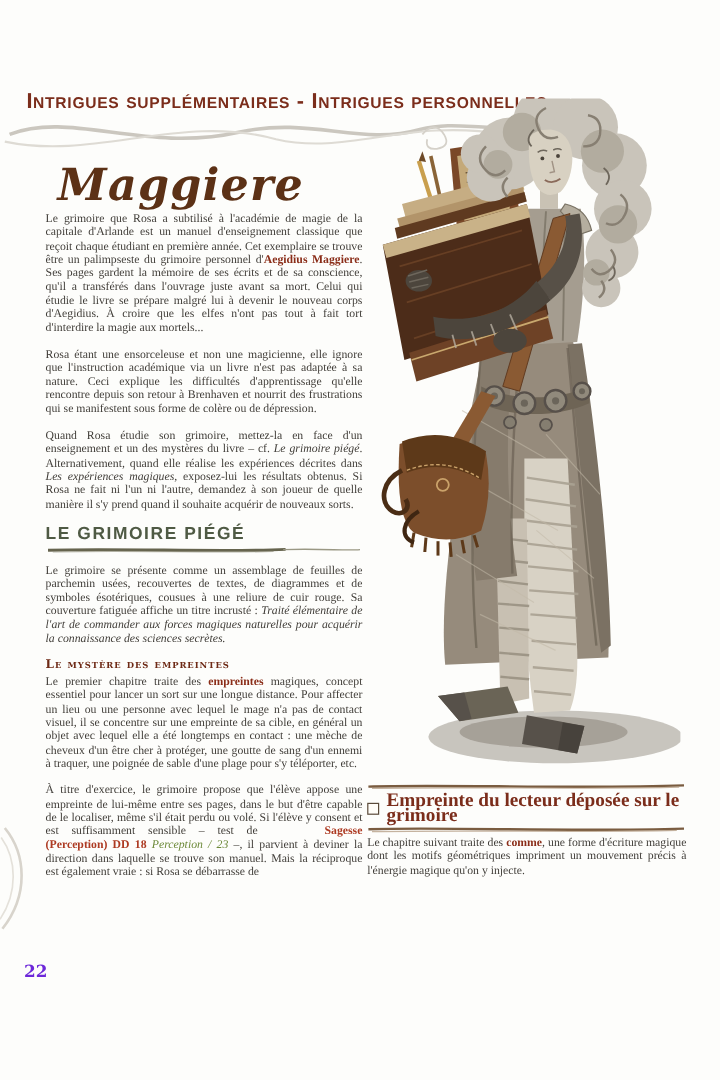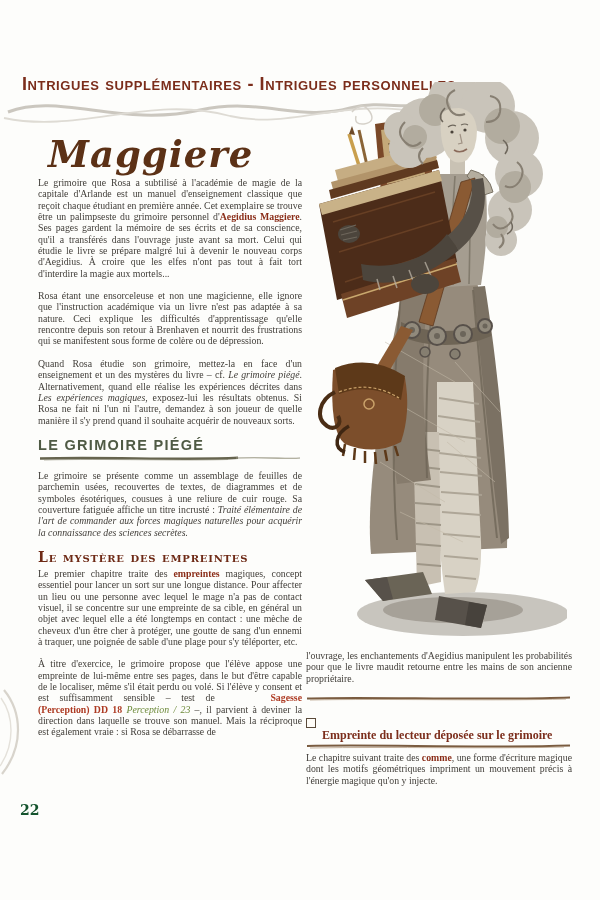--- a/index.html
+++ b/index.html
@@ -22,27 +22,27 @@
   .bm{font-weight:bold;color:#8a2d18;}
   .it{font-style:italic;}
   .red{font-weight:bold;color:#ad3a22;margin-left:45px;}
   .grn{font-style:italic;color:#6d8a3a;margin-top:17px;}
   h2.sec{margin:6px 0 2px;font-family:"Liberation Sans",sans-serif;font-weight:bold;
         font-size:14.5px;letter-spacing:1.3px;color:#4f5a44;}
   .sec-underline,.rule{display:block;}
   .sec-underline{margin:0 0 8px;}
   .rule{margin:2px 0;}
   h3.unc{margin:4px 0 3px;font-family:"DejaVu Serif",serif;font-variant:small-caps;
-        font-weight:bold;font-size:14px;letter-spacing:0.8px;color:#6e2a16;}
+        font-weight:bold;font-size:10px;letter-spacing:0.8px;color:#6e2a16;}
   .cbx-row{display:flex;align-items:center;gap:6px;margin:3px 0 2px;}
   .cbx{width:8px;height:8px;border:1.3px solid #5a4a3a;background:#fffdf8;flex:0 0 auto;}
-  .cbx-label{font-size:12px;font-weight:bold;color:#7b2d1b;line-height:12px;margin-top:24px;}
+  .cbx-label{font-size:16px;font-weight:bold;color:#7b2d1b;line-height:12px;}
   .illu{position:absolute;left:305px;top:82px;z-index:1;}
   .pagenum{position:absolute;left:20px;top:802px;font-family:"DejaVu Serif",serif;
-        font-size:14px;font-weight:bold;color:#14532d;}
+        font-size:14px;font-weight:bold;color:#6d28d9;}
 </style>
 </head>
 <body>
 
 <div id="page">
 
   <div class="breadcrumb">Intrigues supplémentaires - Intrigues personnelles</div>
 
   <svg class="flourish" width="430" height="44" viewBox="0 0 430 44">
     <path d="M8,24 C60,4 120,40 200,22 C260,9 300,34 350,20 C380,12 405,22 424,16" stroke="#cbc7bf" stroke-width="3" fill="none"></path>
@@ -256,21 +256,20 @@
       </g>
       <g stroke="#6e675c" stroke-width="1.5" fill="none">
         <path d="M140,26 q-8,8 -2,14"></path>
           <path d="M198,58 q8,6 2,14"></path>
           <path d="M206,140 q4,8 -4,12"></path>
       </g>
     </g>
   </svg>
 
   <div class="col-right">
-    <p class="body">l'ouvrage, les enchantements d'Aegidius manipulent les probabilités pour que le livre maudit retourne entre les mains de son ancienne propriétaire.</p>
 
     <svg class="rule" width="266" height="7" viewBox="0 0 266 7">
       <path d="M1,3.5 C60,1.5 180,5.5 264,2.5" stroke="#7a5c40" stroke-width="2" fill="none"></path>
       <path d="M4,5 C80,3.5 190,6 260,4" stroke="#ad9378" stroke-width="1" fill="none" opacity="0.7"></path>
     </svg>
 
     <div class="cbx-row">
       <span class="cbx"></span>
       <span class="cbx-label">Empreinte du lecteur déposée sur le grimoire</span>
     </div>

